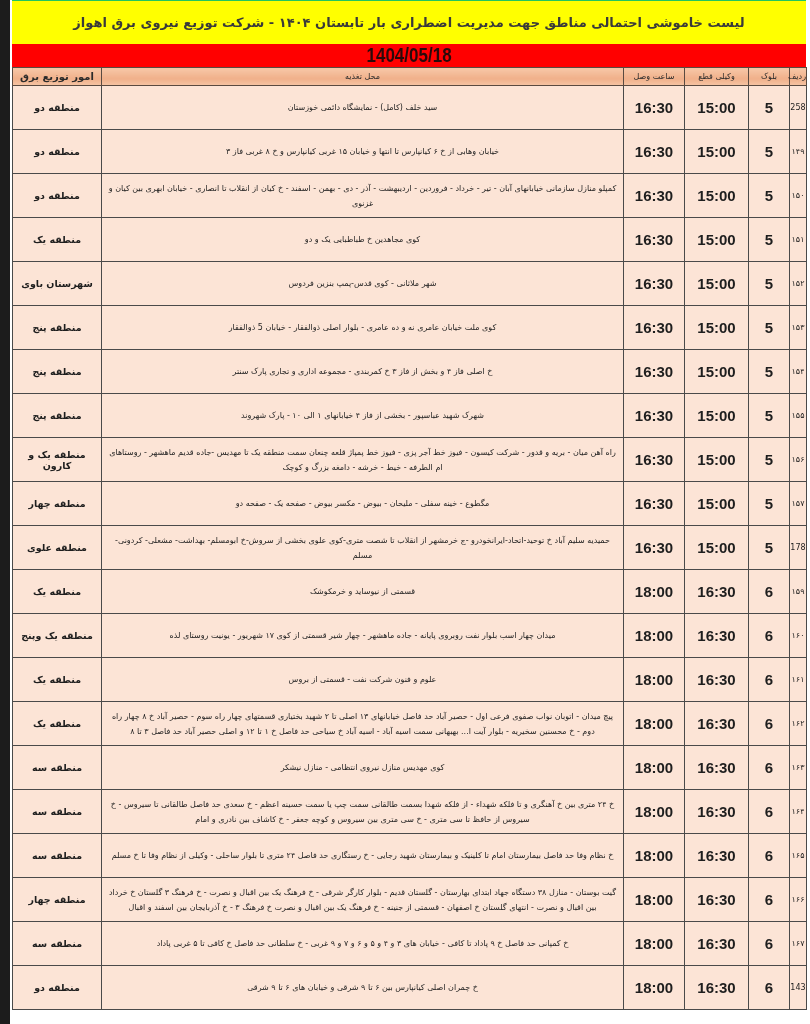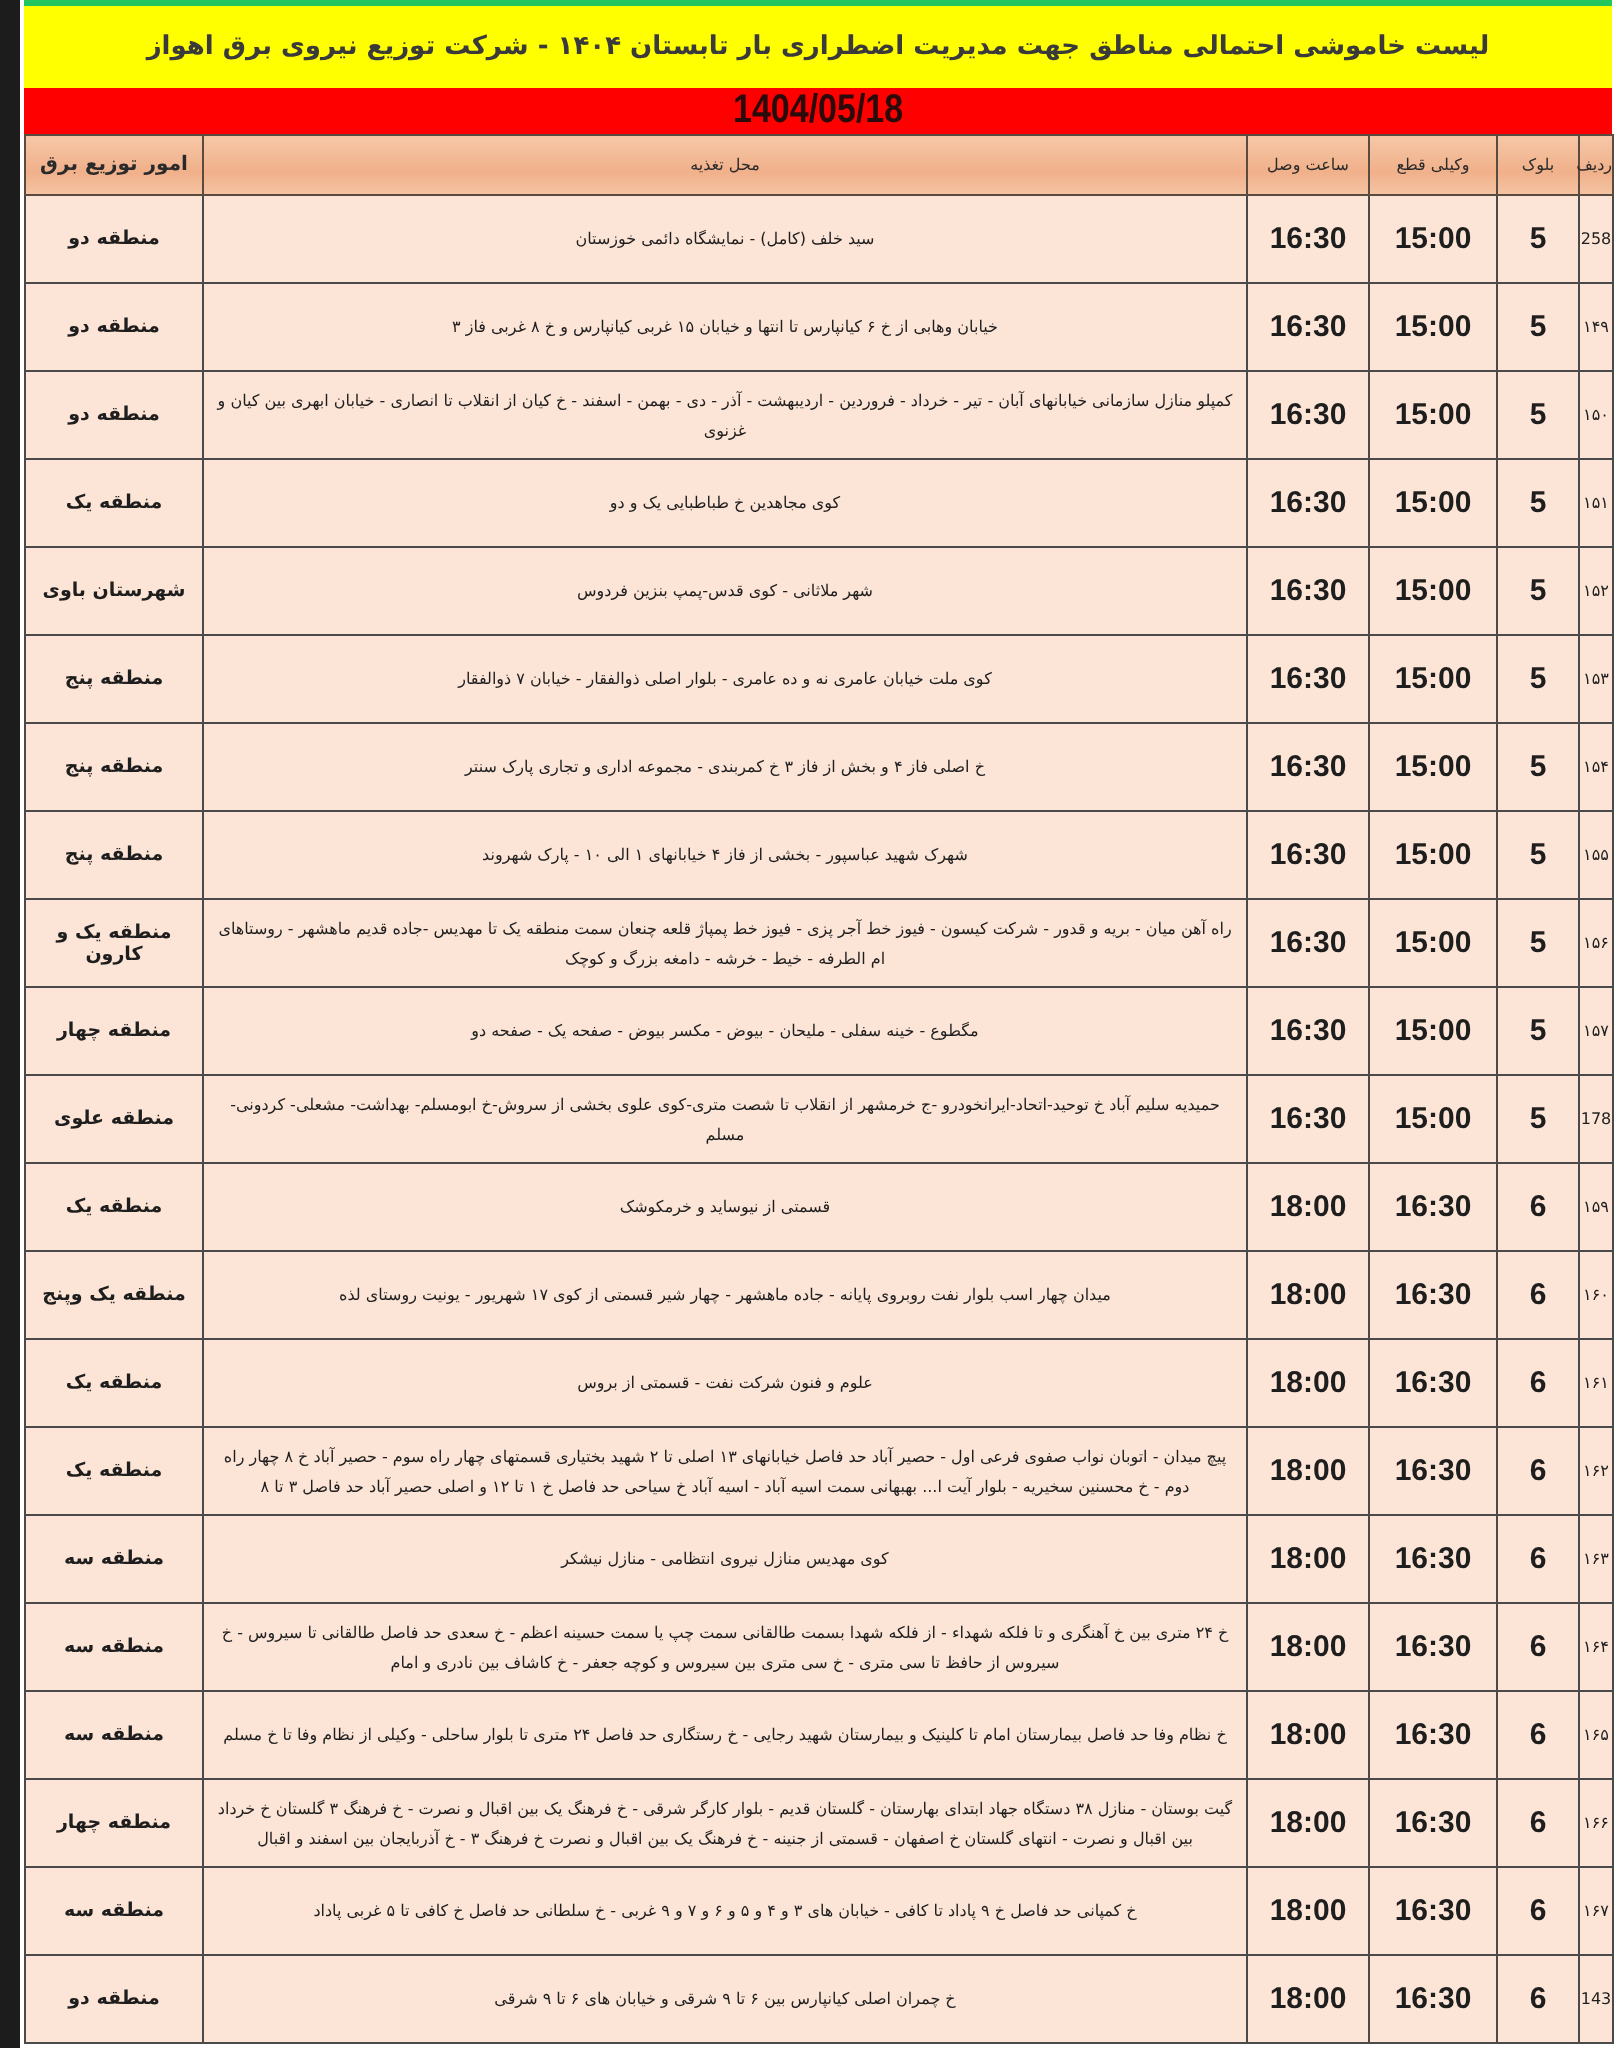--- a/index.html
+++ b/index.html
@@ -2,36 +2,36 @@
 <html><head>
 <meta charset="utf-8">
 <style>
   * { box-sizing: border-box; margin: 0; padding: 0; }
   html, body { width: 810px; height: 1024px; overflow: hidden; background: #ffffff; }
   body { position: relative; font-family: "DejaVu Sans", sans-serif; }
   .left-strip { position: absolute; left: 0; top: 0; width: 10px; height: 1024px; background: #1c1c1c; }
   .sheet { position: absolute; left: 12px; top: 0; width: 794px; }
   .title-band {
     height: 44px; background: #ffff00; display: flex; align-items: center; justify-content: center;
-    border-top: 3px solid #22c55e;
+    border-top: 1px solid #22c55e;
   }
   .title-band span {
     direction: rtl; font-family: "DejaVu Sans", sans-serif; font-weight: bold;
     font-size: 13px; color: #3a3a3a; letter-spacing: -0.2px;
   }
   .date-band {
     height: 23px; background: #ff0000; display: flex; justify-content: center;
   }
   .date-band span {
     font-family: "Liberation Sans", sans-serif; font-weight: bold; font-size: 20px; color: #2a0a0a;
     transform: scaleX(0.85);
   }
   table { border-collapse: collapse; width: 794px; table-layout: fixed; direction: rtl; }
   th {
-    height: 30px; background: linear-gradient(#f7c7a7, #f0b08a 60%, #f5c4a3);
+    height: 18px; background: linear-gradient(#f7c7a7, #f0b08a 60%, #f5c4a3);
     border: 1px solid #5a4a40; font-weight: normal; font-size: 8px; color: #2a2a2a;
     font-family: "DejaVu Sans", sans-serif; direction: rtl;
   }
   th.area-h { font-size: 10px; font-weight: bold; }
   td {
     height: 44px; background: #fce4d6; border: 1px solid #4a4a4a; text-align: center;
     vertical-align: middle; color: #1e1e1e;
   }
   td.idx { font-size: 8px; font-family: "DejaVu Sans", sans-serif; }
   td.num { font-family: "Liberation Sans", sans-serif; font-weight: bold; font-size: 15px; }
@@ -115,21 +115,21 @@
           <td class="time">15:00</td>
           <td class="time">16:30</td>
           <td class="loc">شهر ملاثانی - کوی قدس-پمپ بنزین فردوس</td>
           <td class="area">شهرستان باوی</td>
         </tr>
         <tr>
           <td class="idx">۱۵۳</td>
           <td class="num">5</td>
           <td class="time">15:00</td>
           <td class="time">16:30</td>
-          <td class="loc">کوی ملت خیابان عامری نه و ده عامری - بلوار اصلی ذوالفقار - خیابان ۷ ذوالفقار</td>
+          <td class="loc">کوی ملت خیابان عامری نه و ده عامری - بلوار اصلی ذوالفقار - خیابان 5 ذوالفقار</td>
           <td class="area">منطقه پنج</td>
         </tr>
         <tr>
           <td class="idx">۱۵۴</td>
           <td class="num">5</td>
           <td class="time">15:00</td>
           <td class="time">16:30</td>
           <td class="loc">خ اصلی فاز ۴ و بخش از فاز ۳ خ کمربندی - مجموعه اداری و تجاری پارک سنتر</td>
           <td class="area">منطقه پنج</td>
         </tr>

